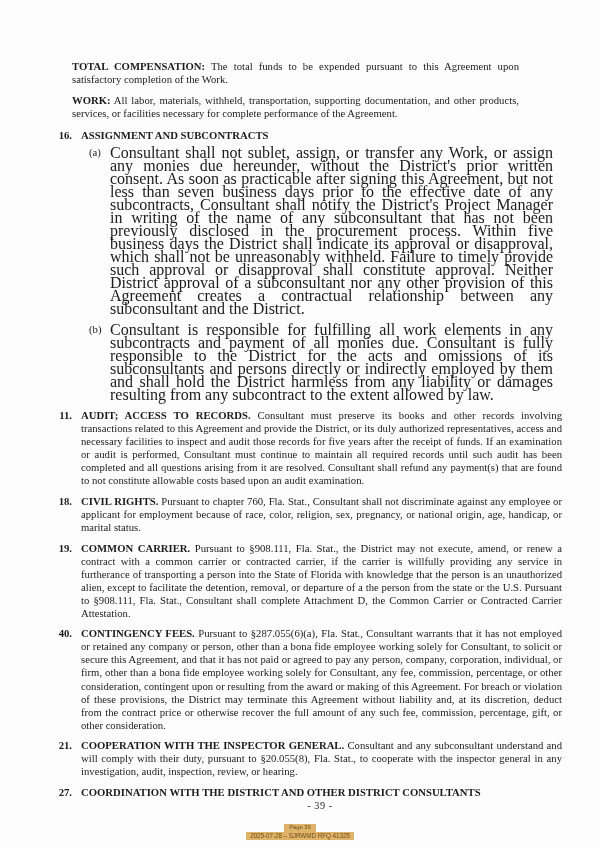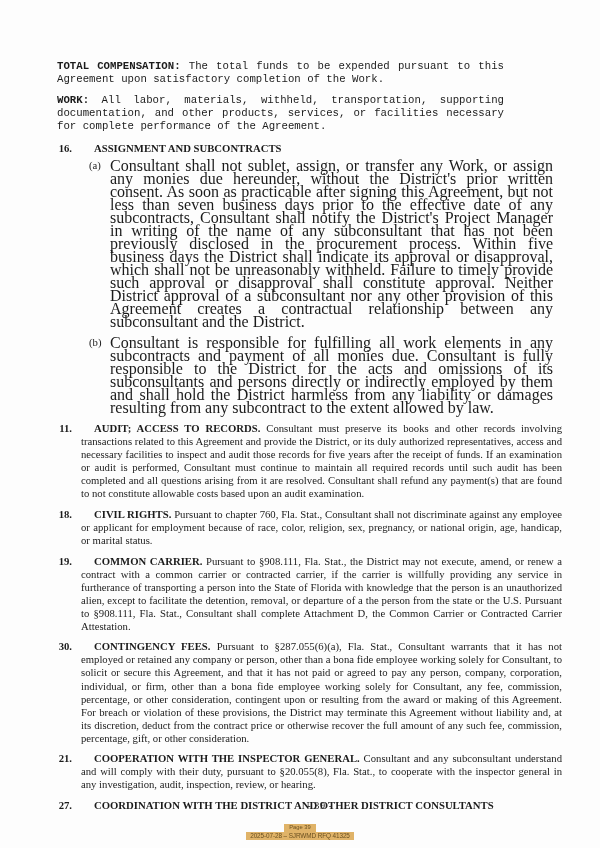--- a/index.html
+++ b/index.html
@@ -46,23 +46,22 @@
     font-size: 10.7px;
     line-height: 13.05px;
     text-align: justify;
     text-justify: inter-word;
     margin: 0 0 7.5px 0;
     color: #1b1b1b;
   }
 
   
   .defn {
-    margin-left: 24px;
+    margin-left: 39px;
     width: 447px;
-    font-family: Liberation Mono, monospace;
   }
   .defn .lead {
     font-weight: bold;
   }
 
   
   .section {
     position: relative;
     margin-left: 18px;
     width: 481px;
@@ -80,21 +79,20 @@
     line-height: 13.05px;
   }
   .section .body {
     font-size: 10.7px;
     line-height: 13.05px;
     text-align: justify;
     text-justify: inter-word;
   }
   .section .title {
     font-weight: bold;
-    margin-left: 13px;
   }
   .section.heading-only .body {
     font-weight: bold;
     text-align: left;
   }
   .section.heading-only {
     margin-bottom: 4px;
   }
 
   
@@ -200,21 +198,21 @@
       <span class="num">18.</span>
       <div class="body"><span class="title">CIVIL RIGHTS.</span><span> Pursuant to chapter 760, Fla. Stat., Consultant shall not discriminate against any employee or applicant for employment because of race, color, religion, sex, pregnancy, or national origin, age, handicap, or marital status.</span></div>
     </div>
 
     <div class="section">
       <span class="num">19.</span>
       <div class="body"><span class="title">COMMON CARRIER.</span><span> Pursuant to §908.111, Fla. Stat., the District may not execute, amend, or renew a contract with a common carrier or contracted carrier, if the carrier is willfully providing any service in furtherance of transporting a person into the State of Florida with knowledge that the person is an unauthorized alien, except to facilitate the detention, removal, or departure of a the person from the state or the U.S. Pursuant to §908.111, Fla. Stat., Consultant shall complete Attachment D, the Common Carrier or Contracted Carrier Attestation.</span></div>
     </div>
 
     <div class="section">
-      <span class="num">30.</span>
+      <span class="num">40.</span>
       <div class="body"><span class="title">CONTINGENCY FEES.</span><span> Pursuant to §287.055(6)(a), Fla. Stat., Consultant warrants that it has not employed or retained any company or person, other than a bona fide employee working solely for Consultant, to solicit or secure this Agreement, and that it has not paid or agreed to pay any person, company, corporation, individual, or firm, other than a bona fide employee working solely for Consultant, any fee, commission, percentage, or other consideration, contingent upon or resulting from the award or making of this Agreement. For breach or violation of these provisions, the District may terminate this Agreement without liability and, at its discretion, deduct from the contract price or otherwise recover the full amount of any such fee, commission, percentage, gift, or other consideration.</span></div>
     </div>
 
     <div class="section">
       <span class="num">21.</span>
       <div class="body"><span class="title">COOPERATION WITH THE INSPECTOR GENERAL.</span><span> Consultant and any subconsultant understand and will comply with their duty, pursuant to §20.055(8), Fla. Stat., to cooperate with the inspector general in any investigation, audit, inspection, review, or hearing.</span></div>
     </div>
 
     <div class="section heading-only gap-before">
       <span class="num">27.</span>

